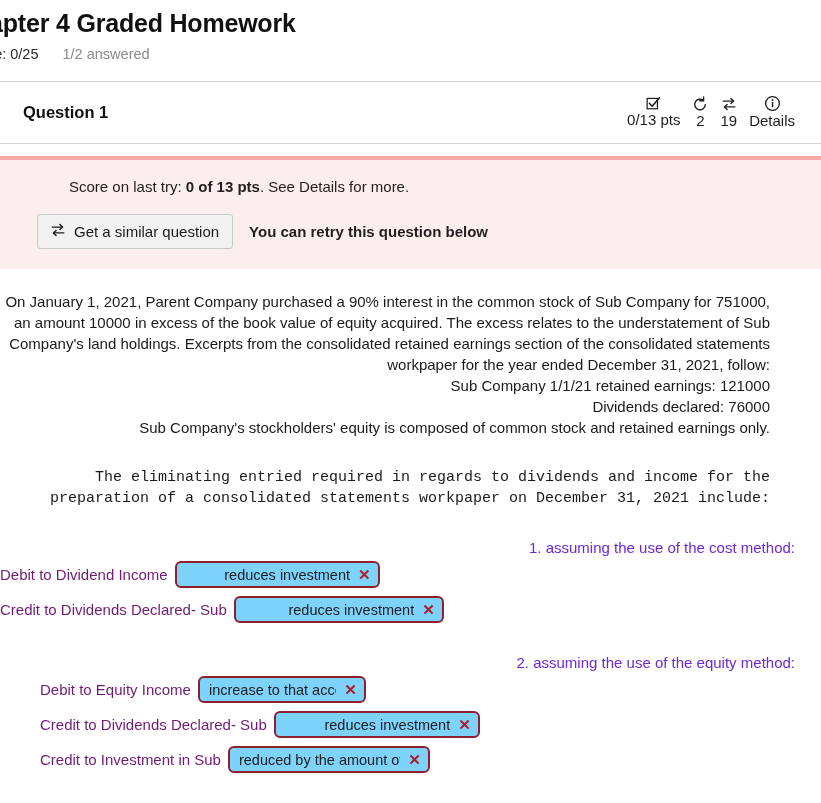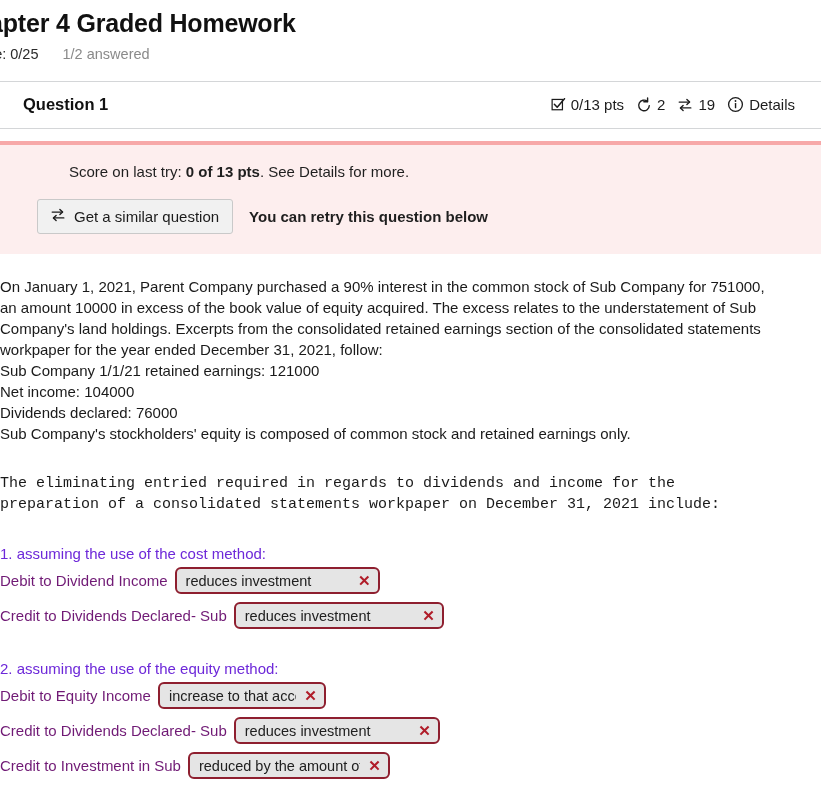--- a/index.html
+++ b/index.html
@@ -74,22 +74,22 @@
   .question-right {
     display: flex;
     align-items: center;
     font-size: 15px;
     color: #1c1c1c;
     gap: 5px;
   }
   .stat {
     display: inline-flex;
     align-items: center;
-    gap: 5px;
     margin-left: 7px;
+    flex-direction: column;
   }
   .stat:first-child { margin-left: 0; }
   .stat svg { display: block; }
 
   
   .alert {
     margin-top: 12px;
     background: #fdeeee;
     border-top: 4px solid #f7a8a8;
     padding: 17px 20px 20px 22px;
@@ -123,42 +123,43 @@
   }
   .retry-note {
     margin-left: 16px;
     font-size: 15px;
     color: #1f1f1f;
     font-weight: bold;
   }
 
   
   .question-body {
-    padding: 0 40px 0 0;
+    padding: 0 26px 0 0;
+    text-align: right;
   }
   .para {
     font-size: 15px;
     line-height: 21px;
     color: #1a1a1a;
     margin: 0;
     max-width: 770px;
   }
   .para-intro { margin-top: 22px; }
   .facts { margin-top: 0; }
   .para-spacer { height: 21px; }
   .para-question { margin-top: 8px; font-family: Liberation Mono, monospace; }
 
   .method-label {
     font-size: 15px;
     line-height: 21px;
     color: #6d28d9;
     margin: 0;
   }
   .mt-section { margin-top: 28px; }
-  .mt-section-2 { margin-top: 29px; }
+  .mt-section-2 { margin-top: 29px; margin-left: 40px; }
 
   
   .answer-row {
     display: flex;
     align-items: center;
     margin-top: 8px;
   }
   .answer-row-tight { margin-top: 3px; }
   .answer-label {
     font-size: 15px;
@@ -167,21 +168,21 @@
     margin-right: 7px;
   }
   .select-box {
     display: inline-flex;
     align-items: center;
     justify-content: space-between;
     border: 2px solid #8e1f2f;
     border-radius: 6px;
     height: 27px;
     padding: 0 7px 0 9px;
-    background: #e5e5e5;
+    background: #7dd3fc;
     cursor: pointer;
     overflow: hidden;
     box-sizing: border-box;
   }
   .select-value {
     font-size: 14.5px;
     color: #202020;
     white-space: nowrap;
     overflow: hidden;
     flex: 1 1 auto;
@@ -289,21 +290,20 @@
     <span class="retry-note">You can retry this question below</span>
   </div>
 </div>
 
 <div class="question-body">
 
   <p class="para para-intro">On January 1, 2021, Parent Company purchased a 90% interest in the common stock of Sub Company for 751000, an amount 10000 in excess of the book value of equity acquired. The excess relates to the understatement of Sub Company's land holdings. Excerpts from the consolidated retained earnings section of the consolidated statements workpaper for the year ended December 31, 2021, follow:</p>
 
   <div class="facts">
     <div class="para">Sub Company 1/1/21 retained earnings: 121000</div>
-    <div class="para">Net income: 104000</div>
     <div class="para">Dividends declared: 76000</div>
     <div class="para">Sub Company's stockholders' equity is composed of common stock and retained earnings only.</div>
   </div>
 
   <div class="para-spacer"></div>
 
   <p class="para para-question">The eliminating entried required in regards to dividends and income for the preparation of a consolidated statements workpaper on December 31, 2021 include:</p>
 
   <div class="mt-section">
     <div class="method-label">1. assuming the use of the cost method:</div>

